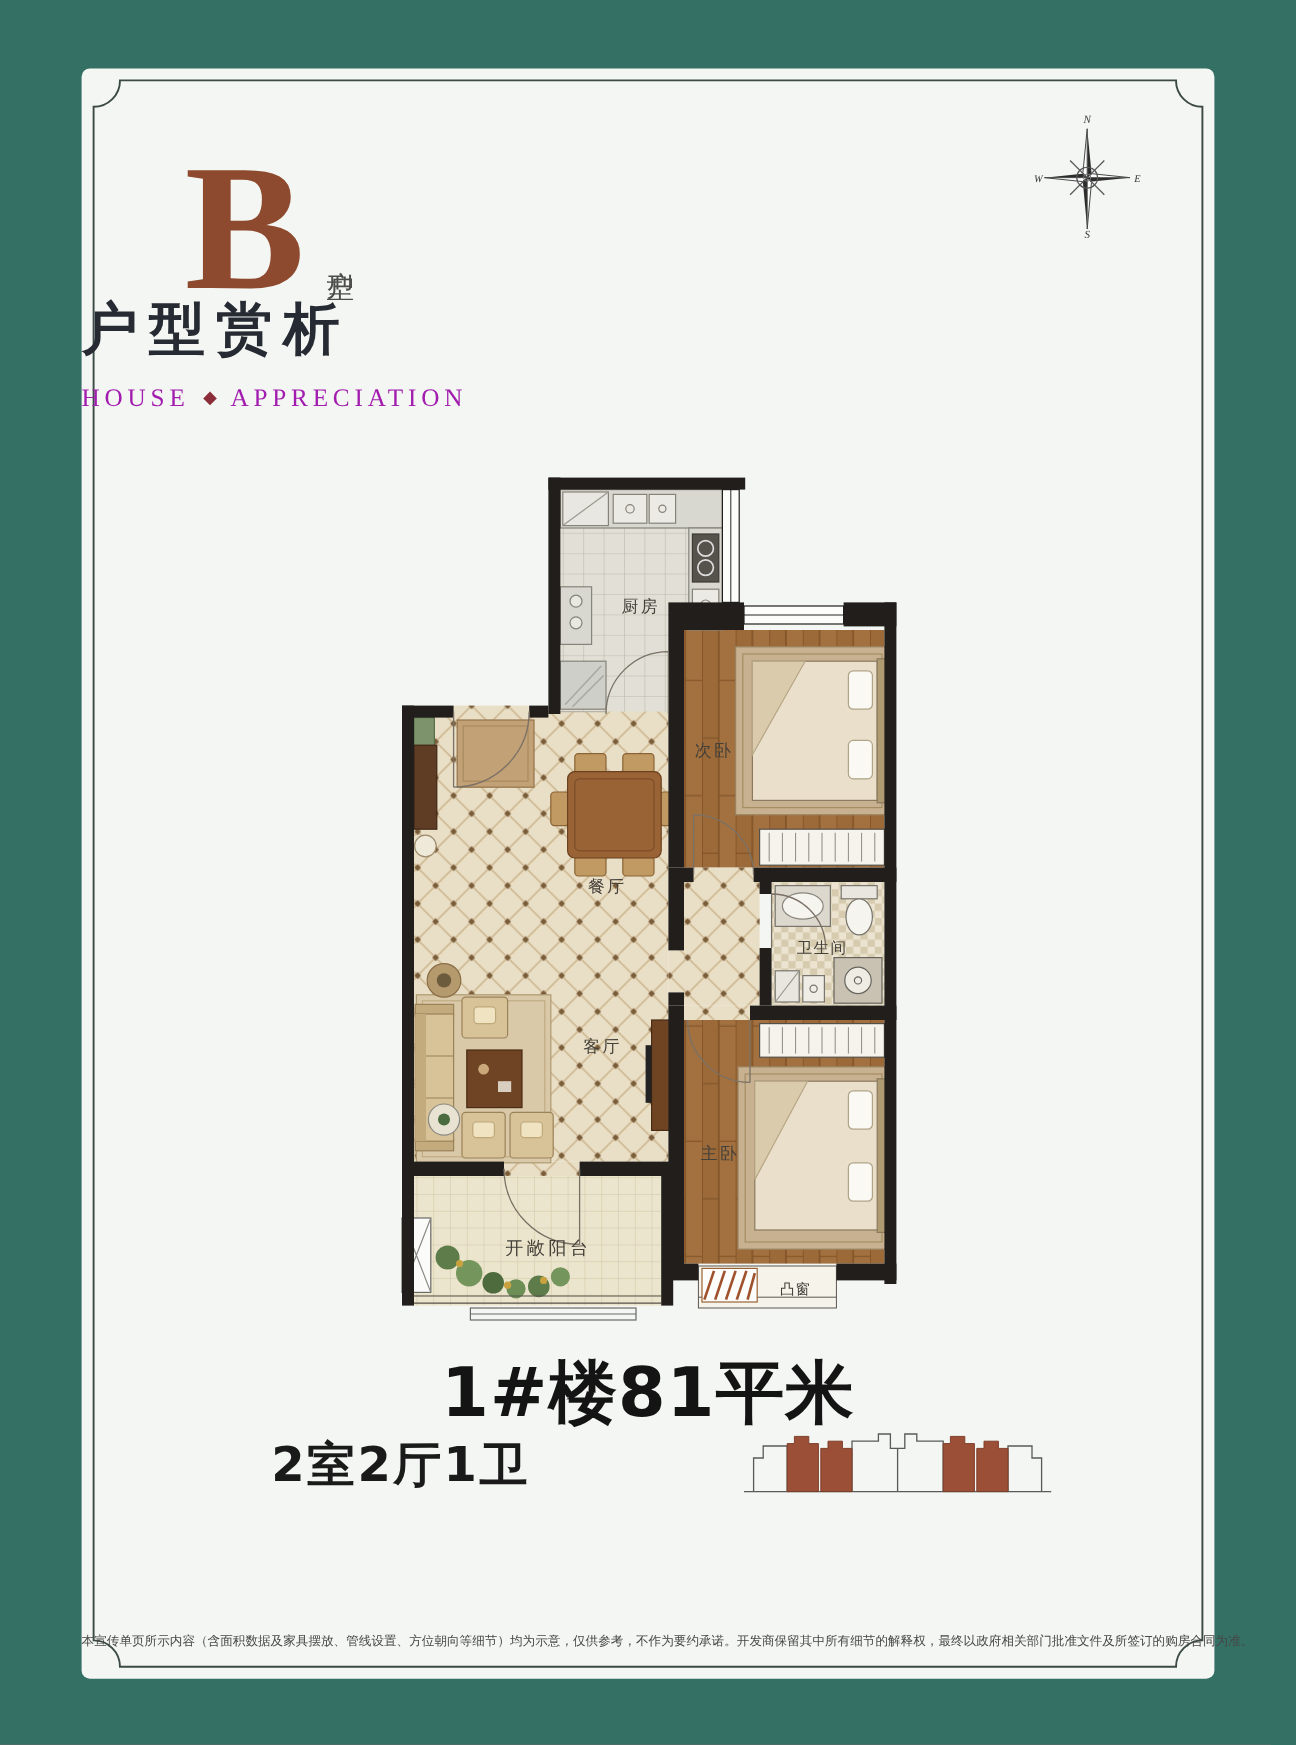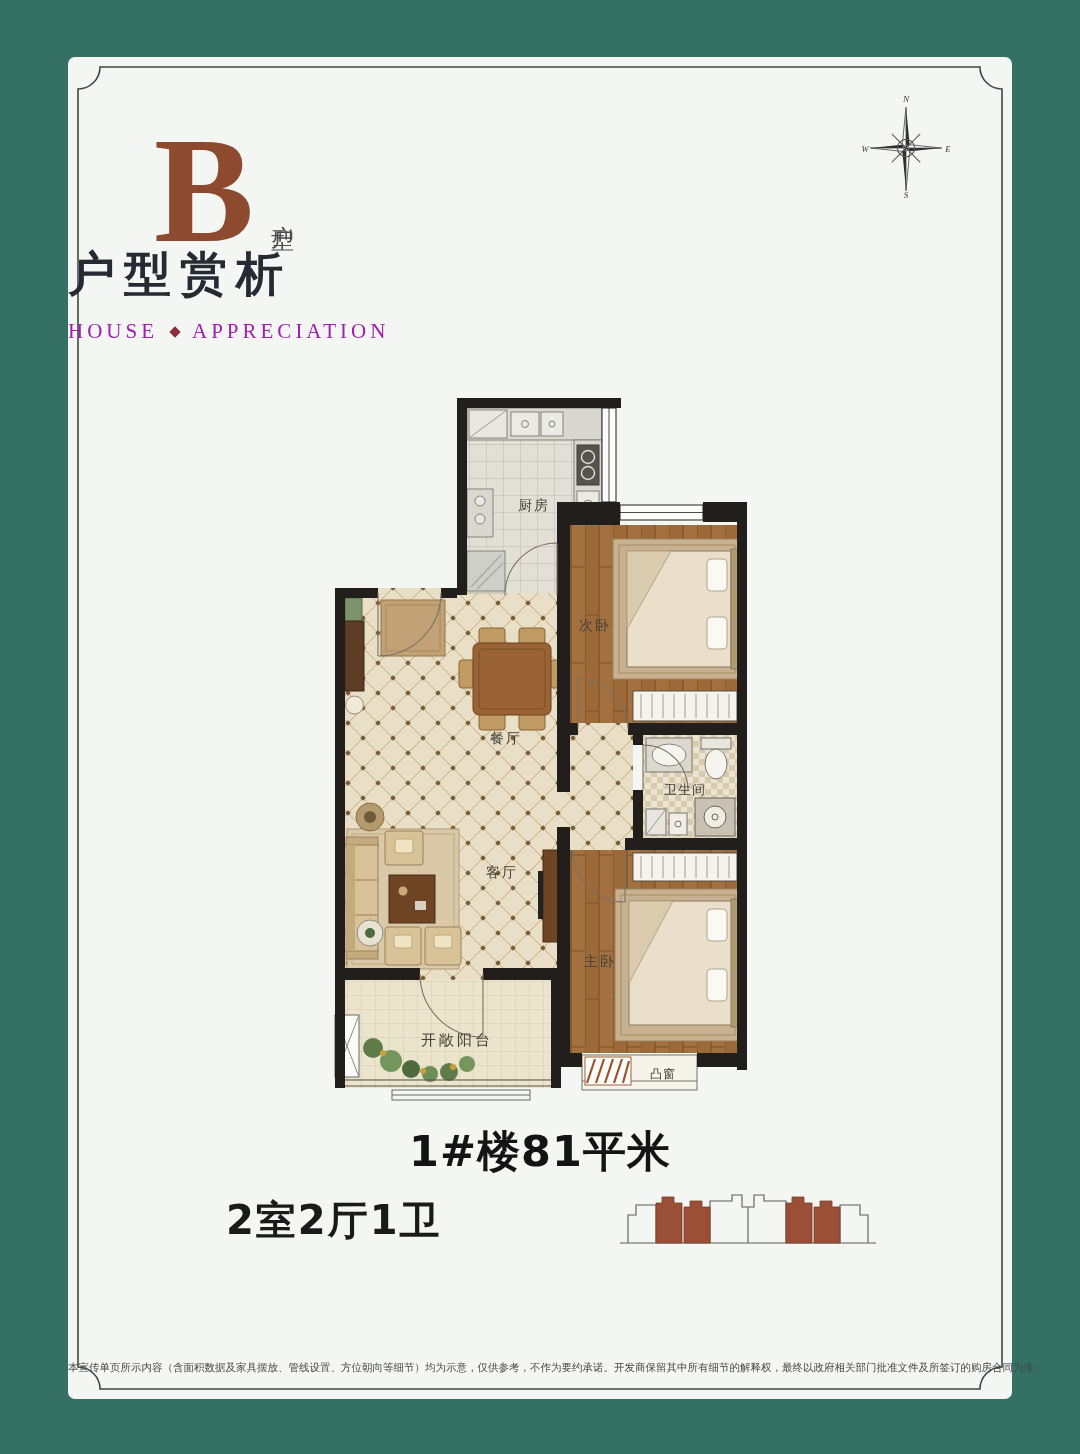--- a/index.html
+++ b/index.html
@@ -22,21 +22,21 @@
                 color:#262a32;letter-spacing:9px;}
   .header-sub{margin-top:13px;font-family:"Liberation Serif","DejaVu Serif",serif;font-size:21px;
               color:#a21caf;letter-spacing:4px;}
   .header-sub .dot{display:inline-block;width:8px;height:8px;background:#8b2e39;
                    transform:rotate(45deg);margin:0 13px 2px 13px;vertical-align:middle;}
 
   .compass{position:absolute;left:792px;top:36px;width:92px;height:106px;}
   .plan{position:absolute;left:265px;top:336px;width:430px;height:710px;}
 
   .area-text{position:absolute;left:0;right:0;top:1066px;text-align:center;
-             font-size:43px;font-weight:700;color:#141414;letter-spacing:1px;}
+             font-size:57px;font-weight:700;color:#141414;letter-spacing:1px;}
   .layout-text{position:absolute;left:158px;top:1136px;font-size:40px;font-weight:600;color:#1a1a1a;
                letter-spacing:2px;}
   .buildings{position:absolute;left:530px;top:1122px;width:300px;height:75px;}
 
   .disclaimer{position:absolute;left:0;right:0;top:1304px;text-align:center;
               font-size:10.5px;color:#474747;white-space:nowrap;}
 
   svg text.room-label{font-family:"DejaVu Sans",sans-serif;fill:#44403a;font-weight:500;}
   svg text.compass-letter{font-family:"Liberation Serif","DejaVu Serif",serif;font-style:italic;
                           fill:#3a3a3a;}

